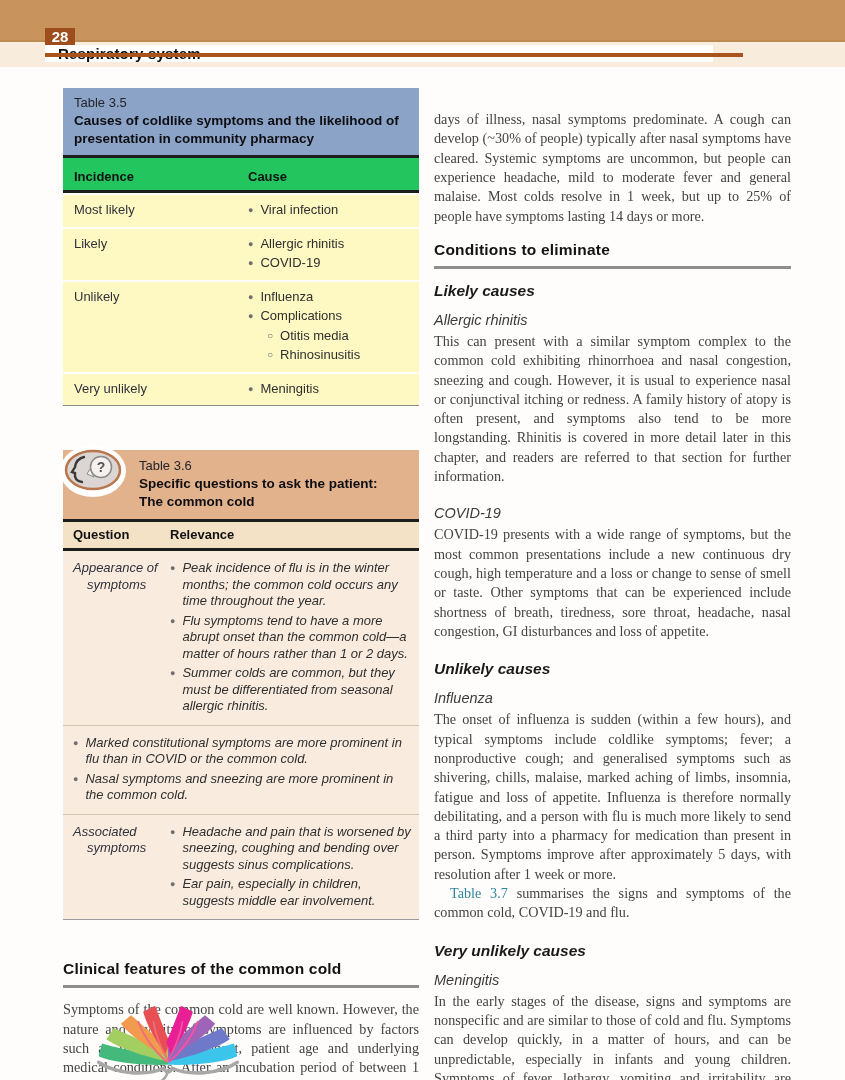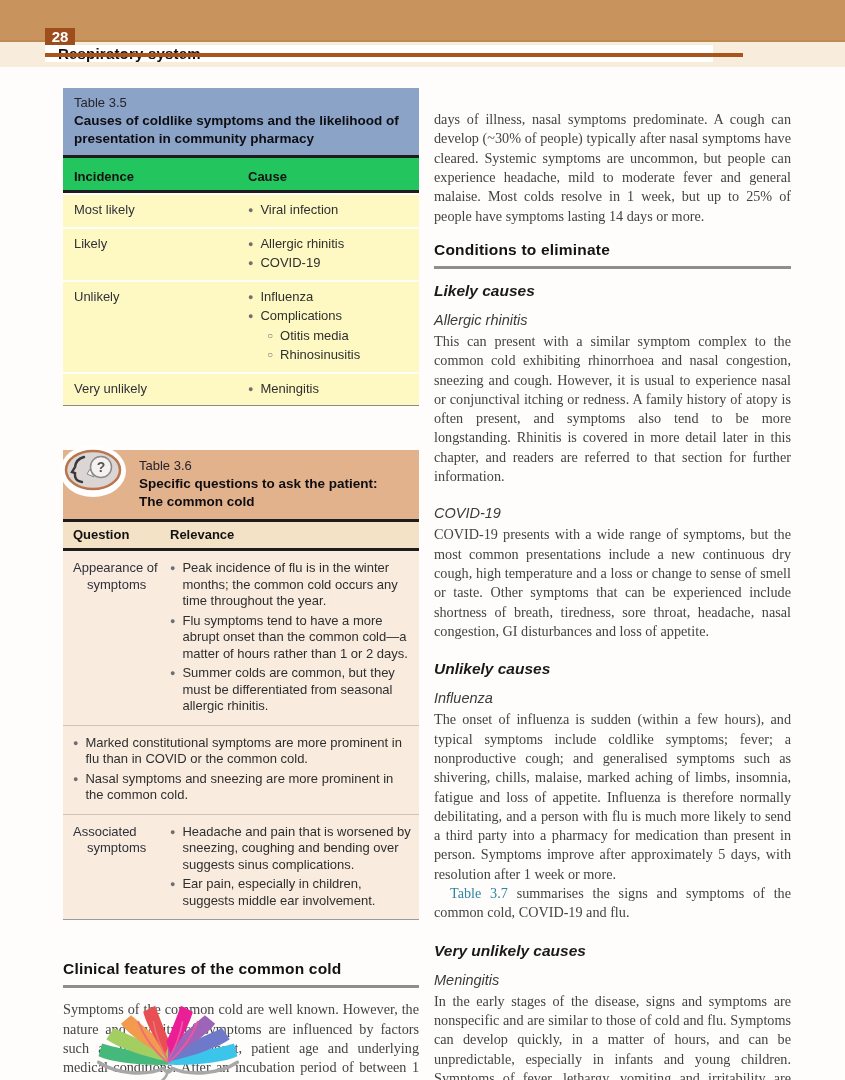--- a/index.html
+++ b/index.html
@@ -51,21 +51,21 @@
   
   .t36 { margin-top:44px; border-bottom:1px solid #9a9a9a; }
   .t36-head { position:relative; background:#e2b28c; padding:8px 10px 9px 76px;
     border-bottom:3px solid #1d1d1d; min-height:60px; }
   .icon-backdrop { position:absolute; left:-3px; top:-5px; width:66px; height:52px;
     background:#ffffff; border-radius:50%; }
   .qs-icon { position:absolute; left:0px; top:-2px; }
   .t36-cols { display:flex; background:#f3e2c6; border-bottom:3px solid #1d1d1d;
     padding:5px 0 6px 10px; font-size:13px; font-weight:bold; color:#121212; }
   .t36-cols .c1 { flex:0 0 97px; }
-  .t36-row { display:flex; background:#f9ecdf; padding:9px 8px 7px 10px; }
+  .t36-row { display:flex; background:#f9ecdf; padding:9px 8px 7px 10px;font-style:italic; }
   .t36-row + .t36-row { border-top:1px solid #d2c3b2; }
   .t36-row .q { flex:0 0 97px; font-size:13px; color:#30303a; line-height:1.28;
     padding-left:14px; text-indent:-14px; padding-right:6px; }
   .t36-row .rel { flex:1; }
 
   
   .bullet-item { display:flex; gap:7px; margin-bottom:3px; }
   .bullet-item.sub { padding-left:19px; }
   .dot { flex:0 0 auto; font-size:9px; line-height:16px; color:#6f6f6f; }
   .dot.open { font-size:10px; }

